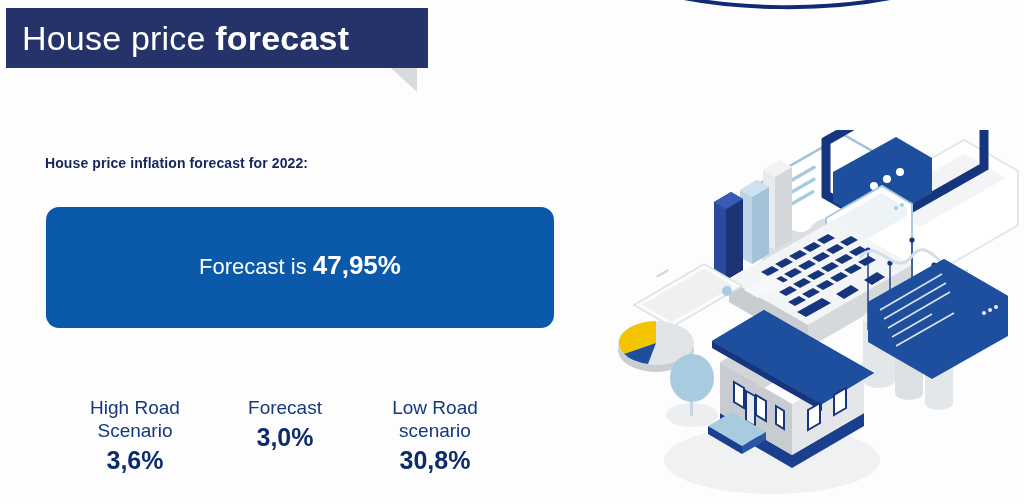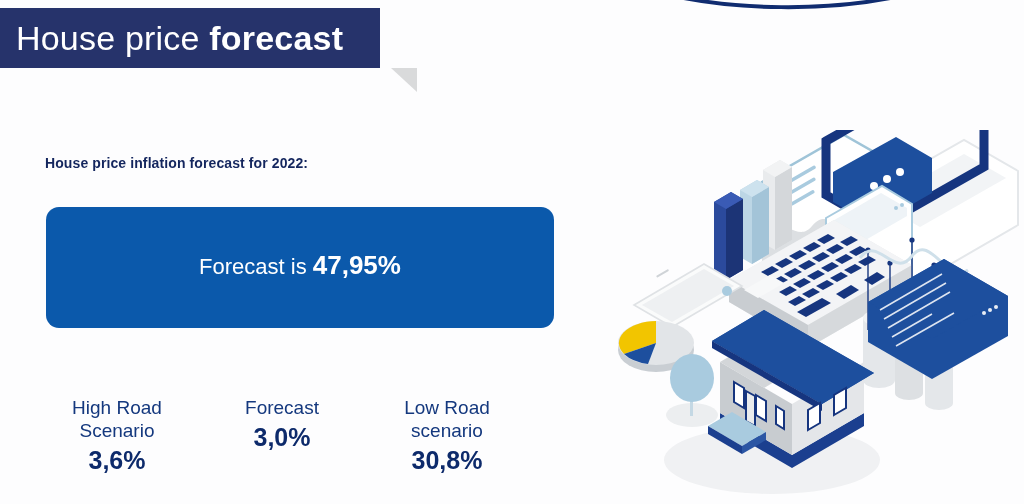--- a/index.html
+++ b/index.html
@@ -30,23 +30,23 @@
     left: 540px;
     top: -64px;
     width: 484px;
     height: 110px;
     pointer-events: none;
   }
 
   
   .header-ribbon {
     position: absolute;
-    left: 0px;
+    left: 6px;
     top: 8px;
-    width: 380px;
+    width: 422px;
     height: 60px;
     background: #26336b;
     display: flex;
     align-items: center;
   }
   .header-title {
     color: #ffffff;
     font-size: 34px;
     line-height: 36px;
     letter-spacing: 0.2px;
@@ -103,26 +103,25 @@
     font-weight: 400;
   }
   .callout-line .val {
     font-weight: bold;
     font-size: 26px;
   }
 
   
   .scenarios {
     position: absolute;
-    left: 42px;
+    left: 60px;
     top: 396px;
     width: 480px;
     display: flex;
     align-items: flex-start;
-    justify-content: space-between;
   }
   .scenario {
     width: 150px;
     text-align: center;
     color: #14265e;
   }
   .scenario-label {
     font-size: 19px;
     line-height: 23px;
     font-weight: 400;

